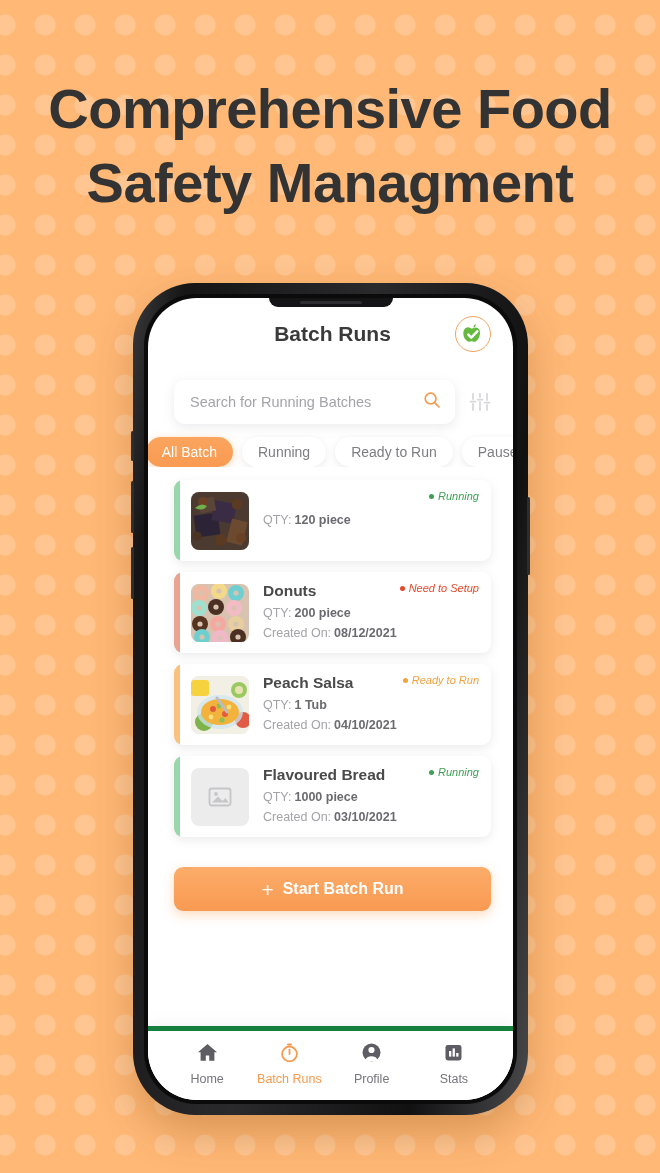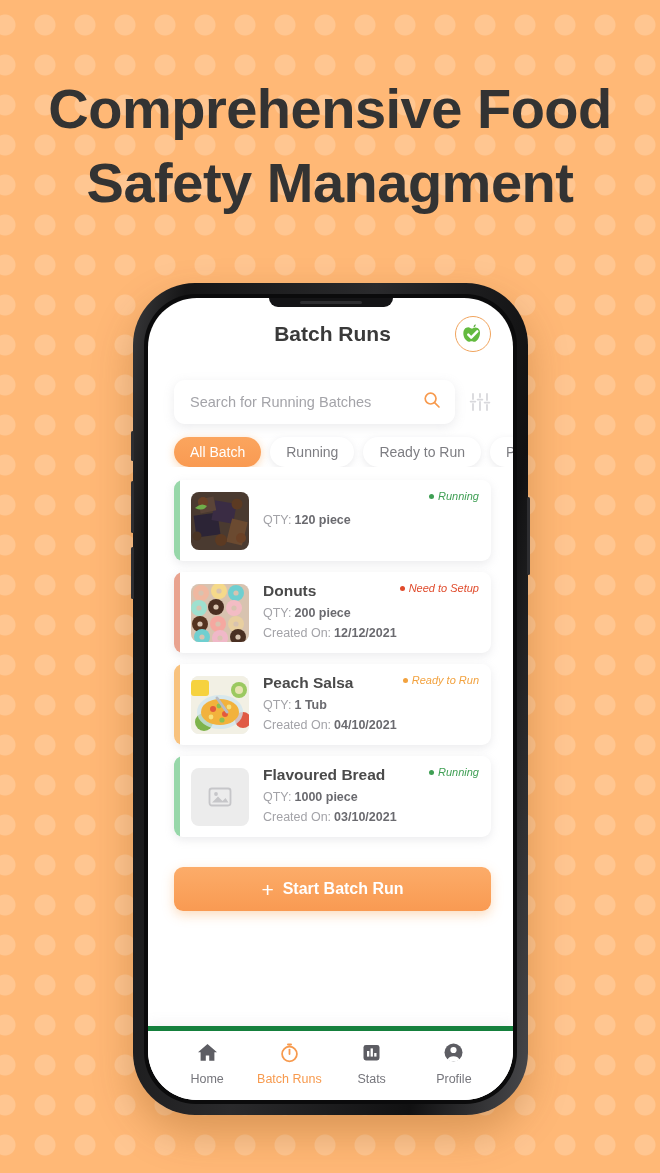--- a/index.html
+++ b/index.html
@@ -168,20 +168,21 @@
     width: 22px; height: 22px; flex: 0 0 auto;
   }
 
   
   .chips {
     display: flex; align-items: center;
     gap: 9px;
     padding: 13px 0 0 26px;
     overflow: hidden;
     white-space: nowrap;
+    justify-content: center;
   }
   .chip {
     flex: 0 0 auto;
     height: 30px;
     padding: 0 16px;
     border-radius: 16px;
     background: #fff;
     box-shadow: 0 2px 7px rgba(160,160,170,0.22);
     display: inline-flex; align-items: center;
     font-size: 14px; color: #7d7d82;
@@ -401,21 +402,21 @@
                   <circle cx="47" cy="53" r="2.6" fill="#d8c3b0"></circle>
               </g>
             </svg>
           </span>
           <div class="card-body">
             <div class="card-title">Donuts</div>
             <div class="card-line">
               <span>QTY:</span><b>200 piece</b>
             </div>
             <div class="card-line">
-              <span>Created On:</span><b>12/12/2021</b>
+              <span>Created On:</span><b>08/12/2021</b>
             </div>
           </div>
           <span class="status" style="color:#E04B2C">
             <span class="dot" style="background:#E04B2C"></span>
             <span>Need to Setup</span>
           </span>
         </div>
 
         <div class="batch-card">
           <span class="accent" style="background:#F8C27E"></span>
@@ -502,35 +503,35 @@
               <line x1="10.5" y1="12" x2="10.5" y2="7.6" stroke="#F79A4E" stroke-width="1.8" stroke-linecap="round"></line>
               <rect x="8" y="1.4" width="5" height="2.1" rx="1" fill="#F79A4E"></rect>
               <line x1="10.5" y1="3.4" x2="10.5" y2="4.8" stroke="#F79A4E" stroke-width="1.8"></line>
             </svg>
           </span>
           <span class="tab-label">Batch Runs</span>
         </div>
         <div class="tab">
           <span>
             <svg width="21" height="21" viewBox="0 0 21 21">
+              <circle cx="10.5" cy="10.5" r="9" fill="#5d5d63"></circle>
+              <circle cx="10.5" cy="8" r="3.1" fill="#ffffff"></circle>
+              <path d="M4.6 17.4 a6.4 5.2 0 0 1 11.8 0 a9 9 0 0 1 -11.8 0z" fill="#ffffff"></path>
+            </svg>
+          </span>
+          <span class="tab-label">Profile</span>
+        </div>
+        <div class="tab">
+          <span>
+            <svg width="21" height="21" viewBox="0 0 21 21">
               <rect x="2.5" y="3" width="16" height="15.4" rx="2.4" fill="#5d5d63"></rect>
               <rect x="6" y="9" width="2.3" height="5.6" fill="#ffffff"></rect>
               <rect x="9.6" y="6.4" width="2.3" height="8.2" fill="#ffffff"></rect>
               <rect x="13.2" y="11" width="2.3" height="3.6" fill="#ffffff"></rect>
             </svg>
           </span>
           <span class="tab-label">Stats</span>
         </div>
-        <div class="tab">
-          <span>
-            <svg width="21" height="21" viewBox="0 0 21 21">
-              <circle cx="10.5" cy="10.5" r="9" fill="#5d5d63"></circle>
-              <circle cx="10.5" cy="8" r="3.1" fill="#ffffff"></circle>
-              <path d="M4.6 17.4 a6.4 5.2 0 0 1 11.8 0 a9 9 0 0 1 -11.8 0z" fill="#ffffff"></path>
-            </svg>
-          </span>
-          <span class="tab-label">Profile</span>
-        </div>
       </div>
 
     </div>
   </div>
 </div>
 
 </body></html>

